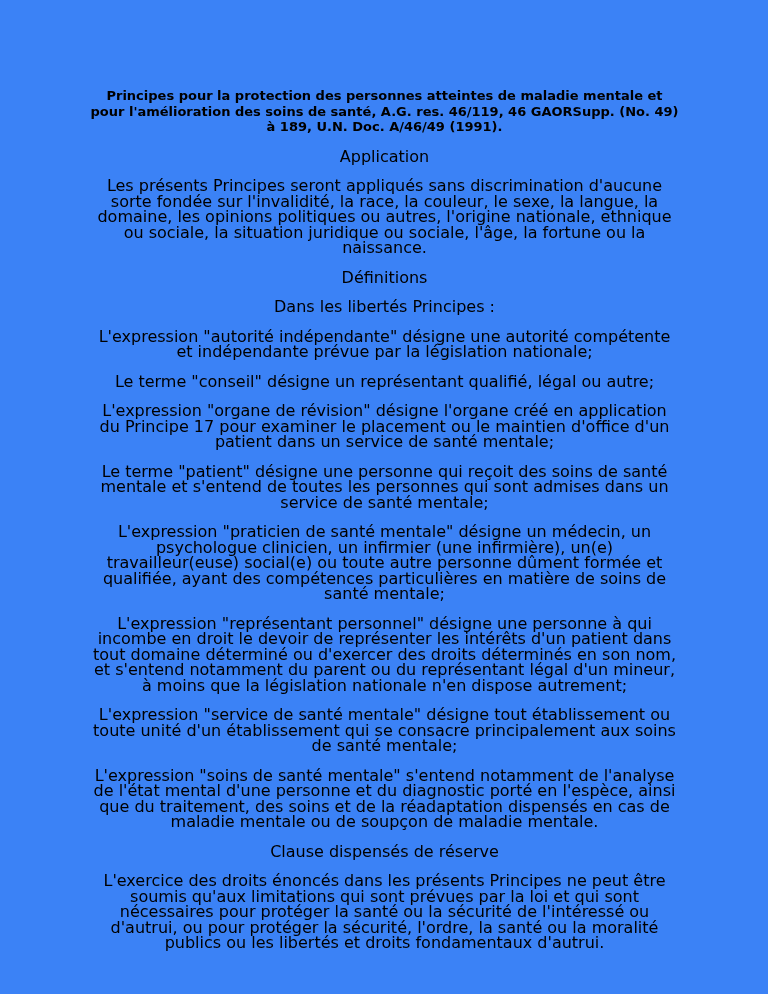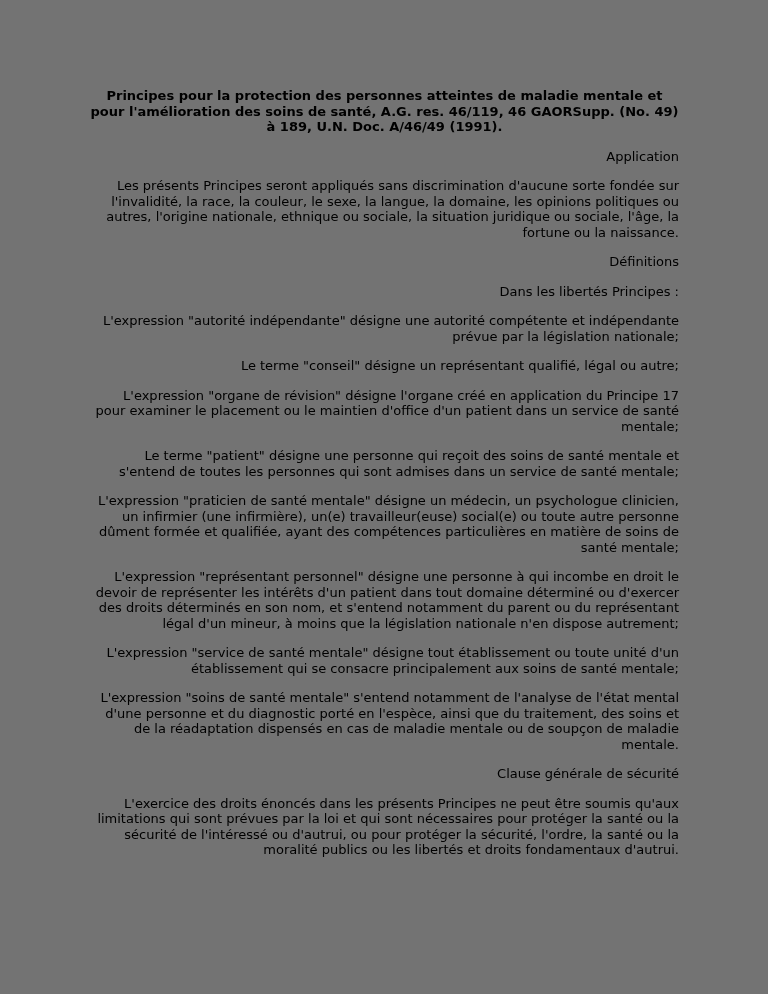--- a/index.html
+++ b/index.html
@@ -12,54 +12,54 @@
     height: 994px;
     overflow: hidden;
     font-family: "DejaVu Sans", sans-serif;
     color: #000000;
   }
   .page {
     box-sizing: border-box;
     width: 768px;
     height: 994px;
     padding: 88px 89px 0 90px;
-    background: #737373;
+    background: #3b82f6;
   }
   .doc-title {
     font-size: 13px;
     font-weight: bold;
     text-align: center;
     line-height: 15.5px;
     margin: 0 0 14px 0;
     color: #000000;
   }
   .doc-heading,
   .doc-paragraph {
-    font-size: 13px;
+    font-size: 16px;
     font-weight: normal;
     line-height: 15.5px;
     margin: 14px 0;
     color: #000000;
-    text-align: right;
+    text-align: center;
   }
 </style>
 </head>
 <body>
 
 <div class="page">
   <h1 class="doc-title">Principes pour la protection des personnes atteintes de maladie mentale et pour l'amélioration des soins de santé, A.G. res. 46/119, 46 GAORSupp. (No. 49) à 189, U.N. Doc. A/46/49 (1991).</h1>
   <div id="sections">
       <p class="doc-heading">Application</p>
       <p class="doc-paragraph">Les présents Principes seront appliqués sans discrimination d'aucune sorte fondée sur l'invalidité, la race, la couleur, le sexe, la langue, la domaine, les opinions politiques ou autres, l'origine nationale, ethnique ou sociale, la situation juridique ou sociale, l'âge, la fortune ou la naissance.</p>
       <p class="doc-heading">Définitions</p>
       <p class="doc-paragraph">Dans les libertés Principes :</p>
       <p class="doc-paragraph">L'expression "autorité indépendante" désigne une autorité compétente et indépendante prévue par la législation nationale;</p>
       <p class="doc-paragraph">Le terme "conseil" désigne un représentant qualifié, légal ou autre;</p>
       <p class="doc-paragraph">L'expression "organe de révision" désigne l'organe créé en application du Principe 17 pour examiner le placement ou le maintien d'office d'un patient dans un service de santé mentale;</p>
       <p class="doc-paragraph">Le terme "patient" désigne une personne qui reçoit des soins de santé mentale et s'entend de toutes les personnes qui sont admises dans un service de santé mentale;</p>
       <p class="doc-paragraph">L'expression "praticien de santé mentale" désigne un médecin, un psychologue clinicien, un infirmier (une infirmière), un(e) travailleur(euse) social(e) ou toute autre personne dûment formée et qualifiée, ayant des compétences particulières en matière de soins de santé mentale;</p>
       <p class="doc-paragraph">L'expression "représentant personnel" désigne une personne à qui incombe en droit le devoir de représenter les intérêts d'un patient dans tout domaine déterminé ou d'exercer des droits déterminés en son nom, et s'entend notamment du parent ou du représentant légal d'un mineur, à moins que la législation nationale n'en dispose autrement;</p>
       <p class="doc-paragraph">L'expression "service de santé mentale" désigne tout établissement ou toute unité d'un établissement qui se consacre principalement aux soins de santé mentale;</p>
       <p class="doc-paragraph">L'expression "soins de santé mentale" s'entend notamment de l'analyse de l'état mental d'une personne et du diagnostic porté en l'espèce, ainsi que du traitement, des soins et de la réadaptation dispensés en cas de maladie mentale ou de soupçon de maladie mentale.</p>
-      <p class="doc-heading">Clause générale de sécurité</p>
+      <p class="doc-heading">Clause dispensés de réserve</p>
       <p class="doc-paragraph">L'exercice des droits énoncés dans les présents Principes ne peut être soumis qu'aux limitations qui sont prévues par la loi et qui sont nécessaires pour protéger la santé ou la sécurité de l'intéressé ou d'autrui, ou pour protéger la sécurité, l'ordre, la santé ou la moralité publics ou les libertés et droits fondamentaux d'autrui.</p>
     </div>
 </div>
 
 </body></html>

